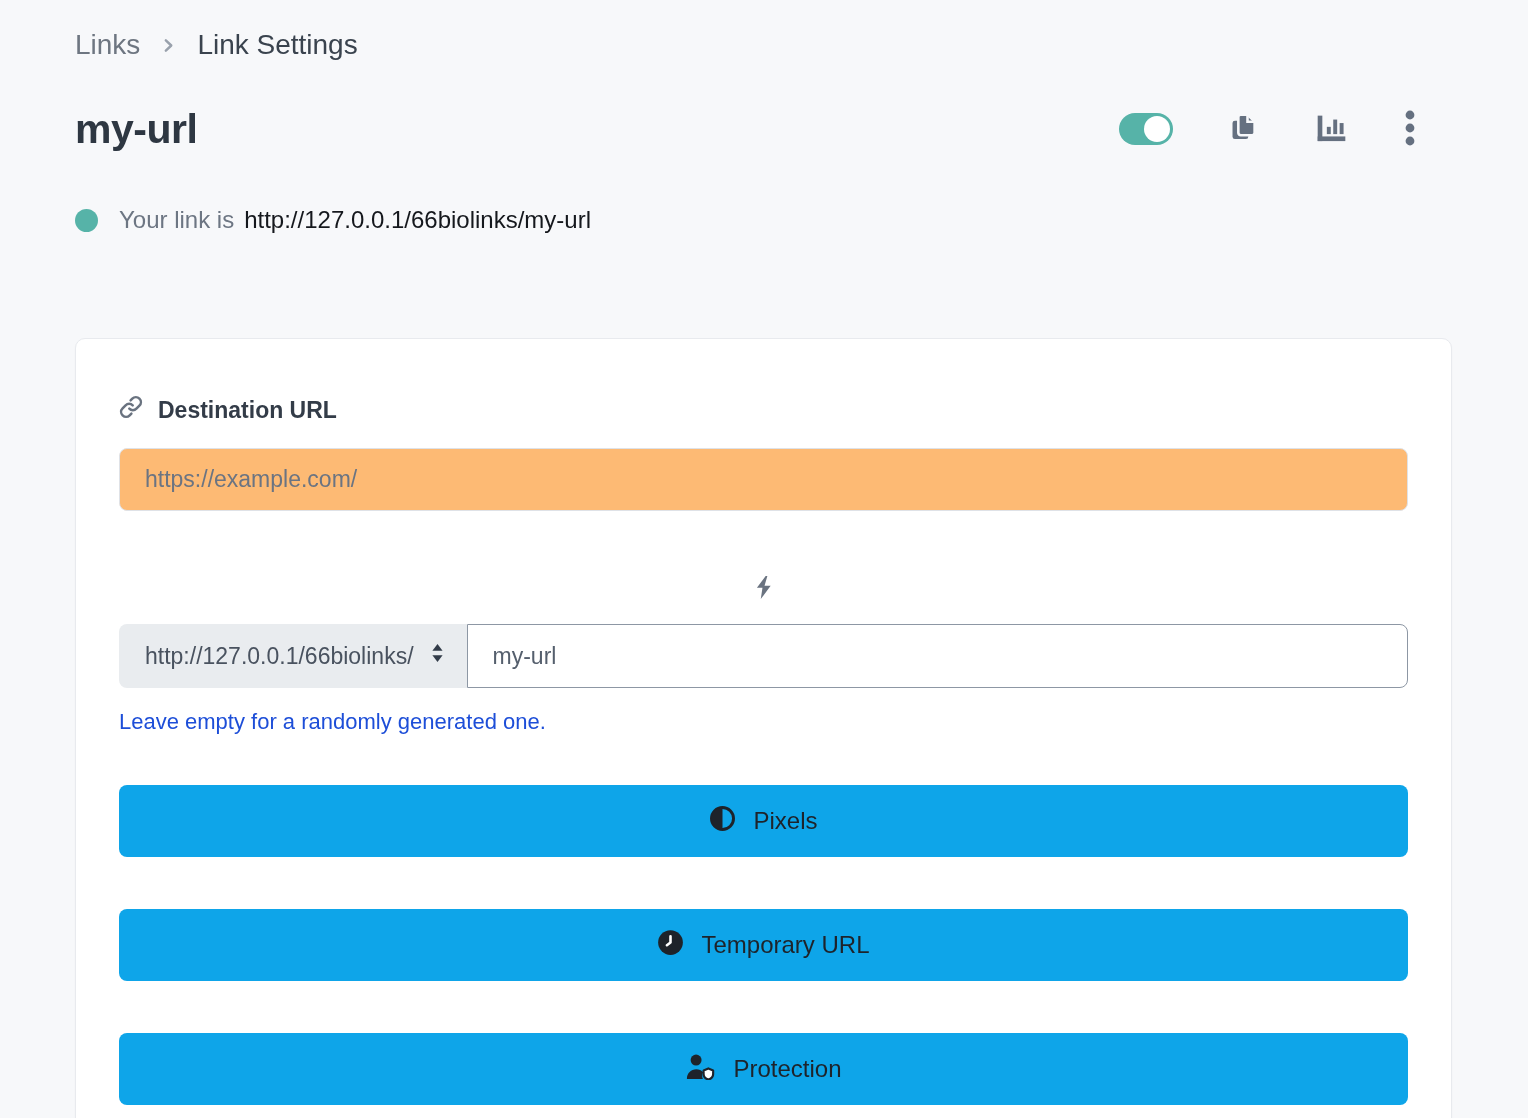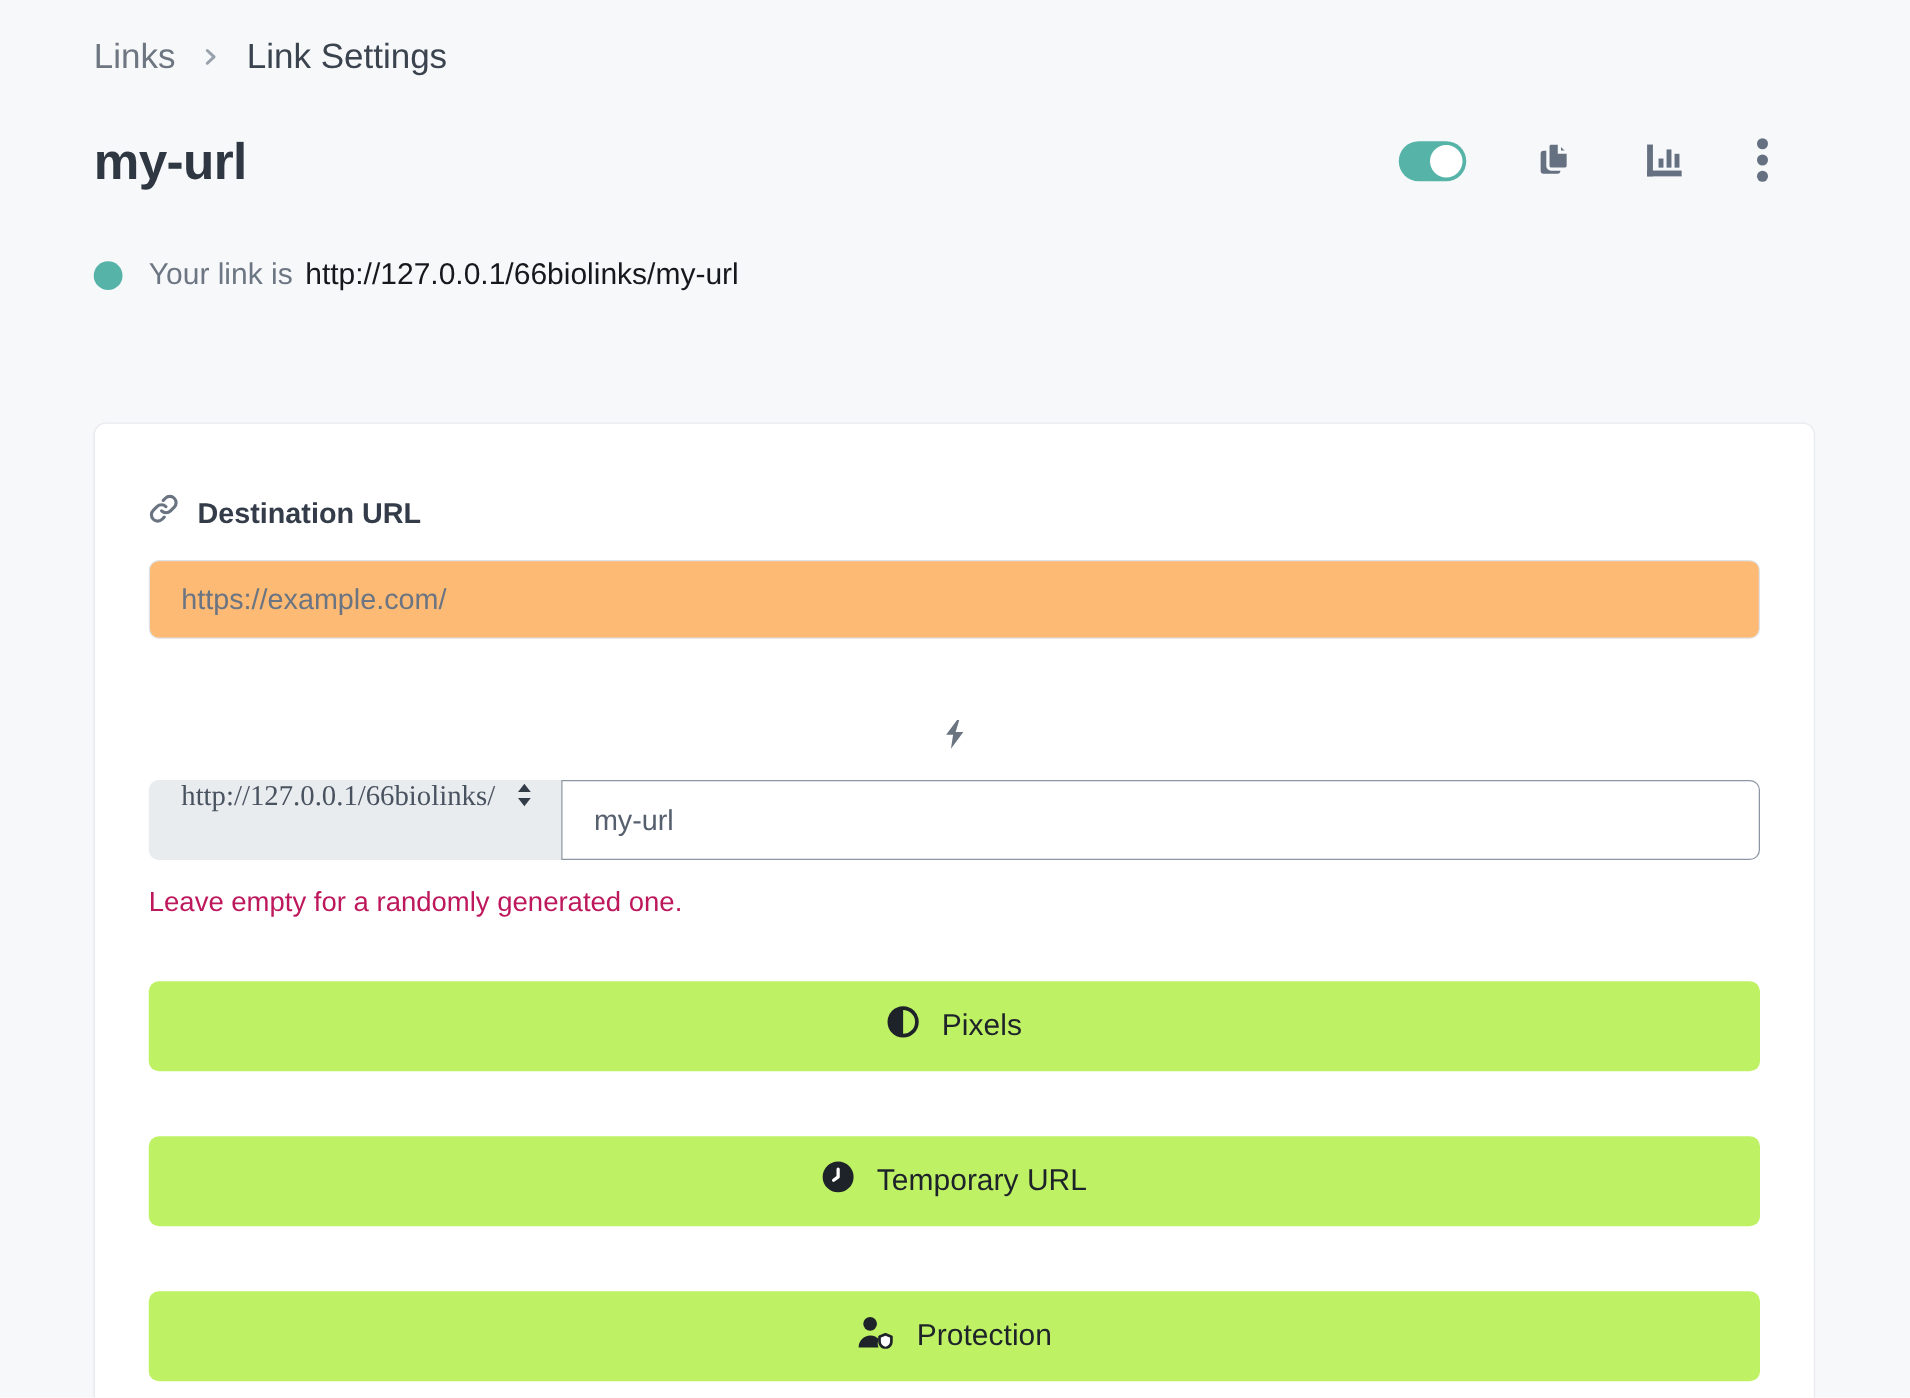--- a/index.html
+++ b/index.html
@@ -47,38 +47,38 @@
     border: 1px solid #dfe2e7; border-radius: 8px;
     padding: 0 25px; font-size: 23px; color: #3c4654;
     background: #fdba74; font-family: inherit; outline: none;
   }
   .text-input::placeholder { color: #6b7482; opacity: 1; }
   .destination-input { margin-top: 23px; }
 
   .short-label { margin-top: 64px; flex-direction: column; }
   .input-group { display: flex; margin-top: 19px; height: 64px; }
   .domain-select {
-    display: flex; gap: 15px;
+    display: flex; align-items: center; gap: 15px;
     background: #e9ecef; border: none; border-radius: 8px 0 0 8px;
     padding: 0 21px 0 26px; font-size: 23px; color: #49525f;
-    cursor: pointer; white-space: nowrap; font-family: Liberation Serif, serif;
+    cursor: pointer; white-space: nowrap; font-family: Liberation Sans, sans-serif;
   }
   .slug-input {
     flex: 1; min-width: 0; height: 64px;
     border: 1px solid #8d97a4; border-radius: 0 8px 8px 0;
     padding: 0 25px; font-size: 23px; color: #555f6d;
     background: #fff; font-family: inherit; outline: none;
   }
 
-  .helper { margin-top: 21px; font-size: 22px; color: #be185d; }
+  .helper { margin-top: 21px; font-size: 22px; color: #1d4ed8; }
 
   .section-button {
     margin-top: 52px; height: 72px; width: 100%;
     display: flex; align-items: center; justify-content: center; gap: 17px;
-    background: #bef264; border: none; border-radius: 8px;
+    background: #0ea5e9; border: none; border-radius: 8px;
     font-size: 24px; font-weight: 500; color: #1e232a;
     cursor: pointer; font-family: inherit;
   }
   .section-button.first { margin-top: 50px; }
   .section-button svg { flex: 0 0 auto; }
 </style>
 </head>
 <body>
 
 <div class="container">

